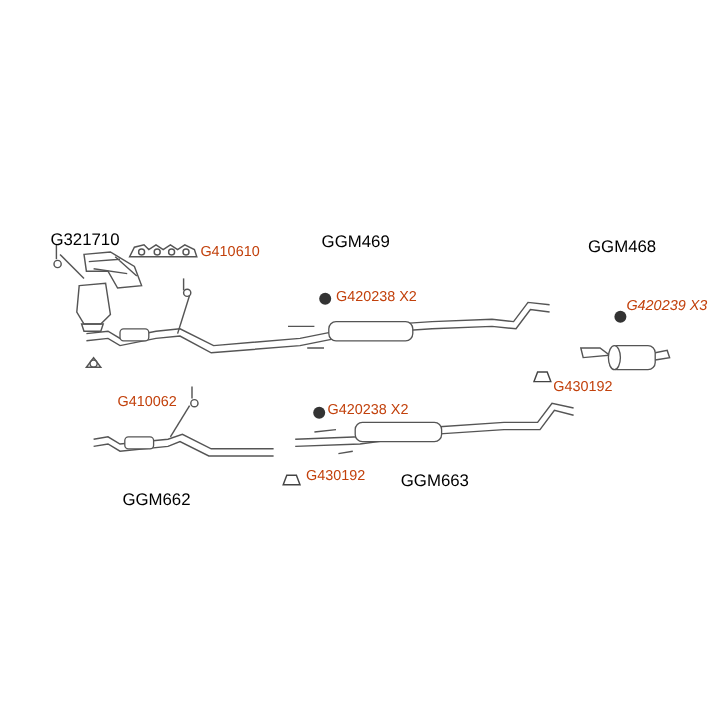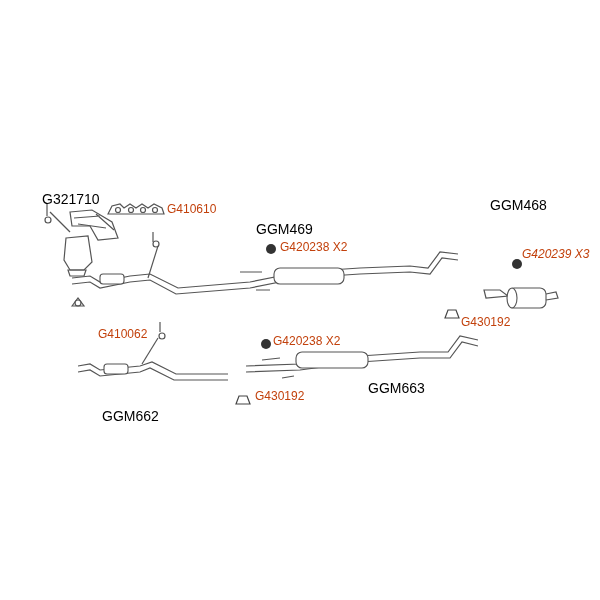--- a/index.html
+++ b/index.html
@@ -77,24 +77,24 @@
     <path class="part" d="M246 366 L300 364 L360 356 L420 352 L448 352 L460 336 L478 340"></path>
     <path class="part" d="M246 372 L300 370 L360 362 L420 358 L450 358 L462 342 L478 346"></path>
     <rect class="pipe" x="296" y="352" width="72" height="16" rx="6"></rect>
     <path class="part" d="M262 360 L280 358 M282 378 L294 376"></path>
   </g>
 
   <path d="M236 404 L239 396 L247 396 L250 404 Z" fill="#fff" stroke="#444" stroke-width="1.2"></path>
 </svg>
 
 <div class="lbl-black" style="left:42px; top:191px;">G321710</div>
-<div class="lbl-black" style="left:256px; top:193px;margin-top:28px;">GGM469</div>
+<div class="lbl-black" style="left:268px; top:193px;">GGM469</div>
 <div class="lbl-black" style="left:490px; top:197px;">GGM468</div>
 <div class="lbl-black" style="left:102px; top:408px;">GGM662</div>
-<div class="lbl-black" style="left:334px; top:380px;margin-left:34px;">GGM663</div>
+<div class="lbl-black" style="left:334px; top:392px;">GGM663</div>
 
 <div class="lbl-green" style="left:167px; top:202px;">G410610</div>
 <div class="lbl-green" style="left:98px; top:295px;margin-top:32px;">G410062</div>
 <div class="lbl-green" style="left:280px; top:240px;">G420238 X2</div>
 <div class="lbl-green" style="left:522px; top:247px;font-style:italic;">G420239 X3</div>
 <div class="lbl-green" style="left:461px; top:315px;">G430192</div>
 <div class="lbl-green" style="left:273px; top:334px;">G420238 X2</div>
 <div class="lbl-green" style="left:255px; top:389px;">G430192</div>
 
 </body></html>

